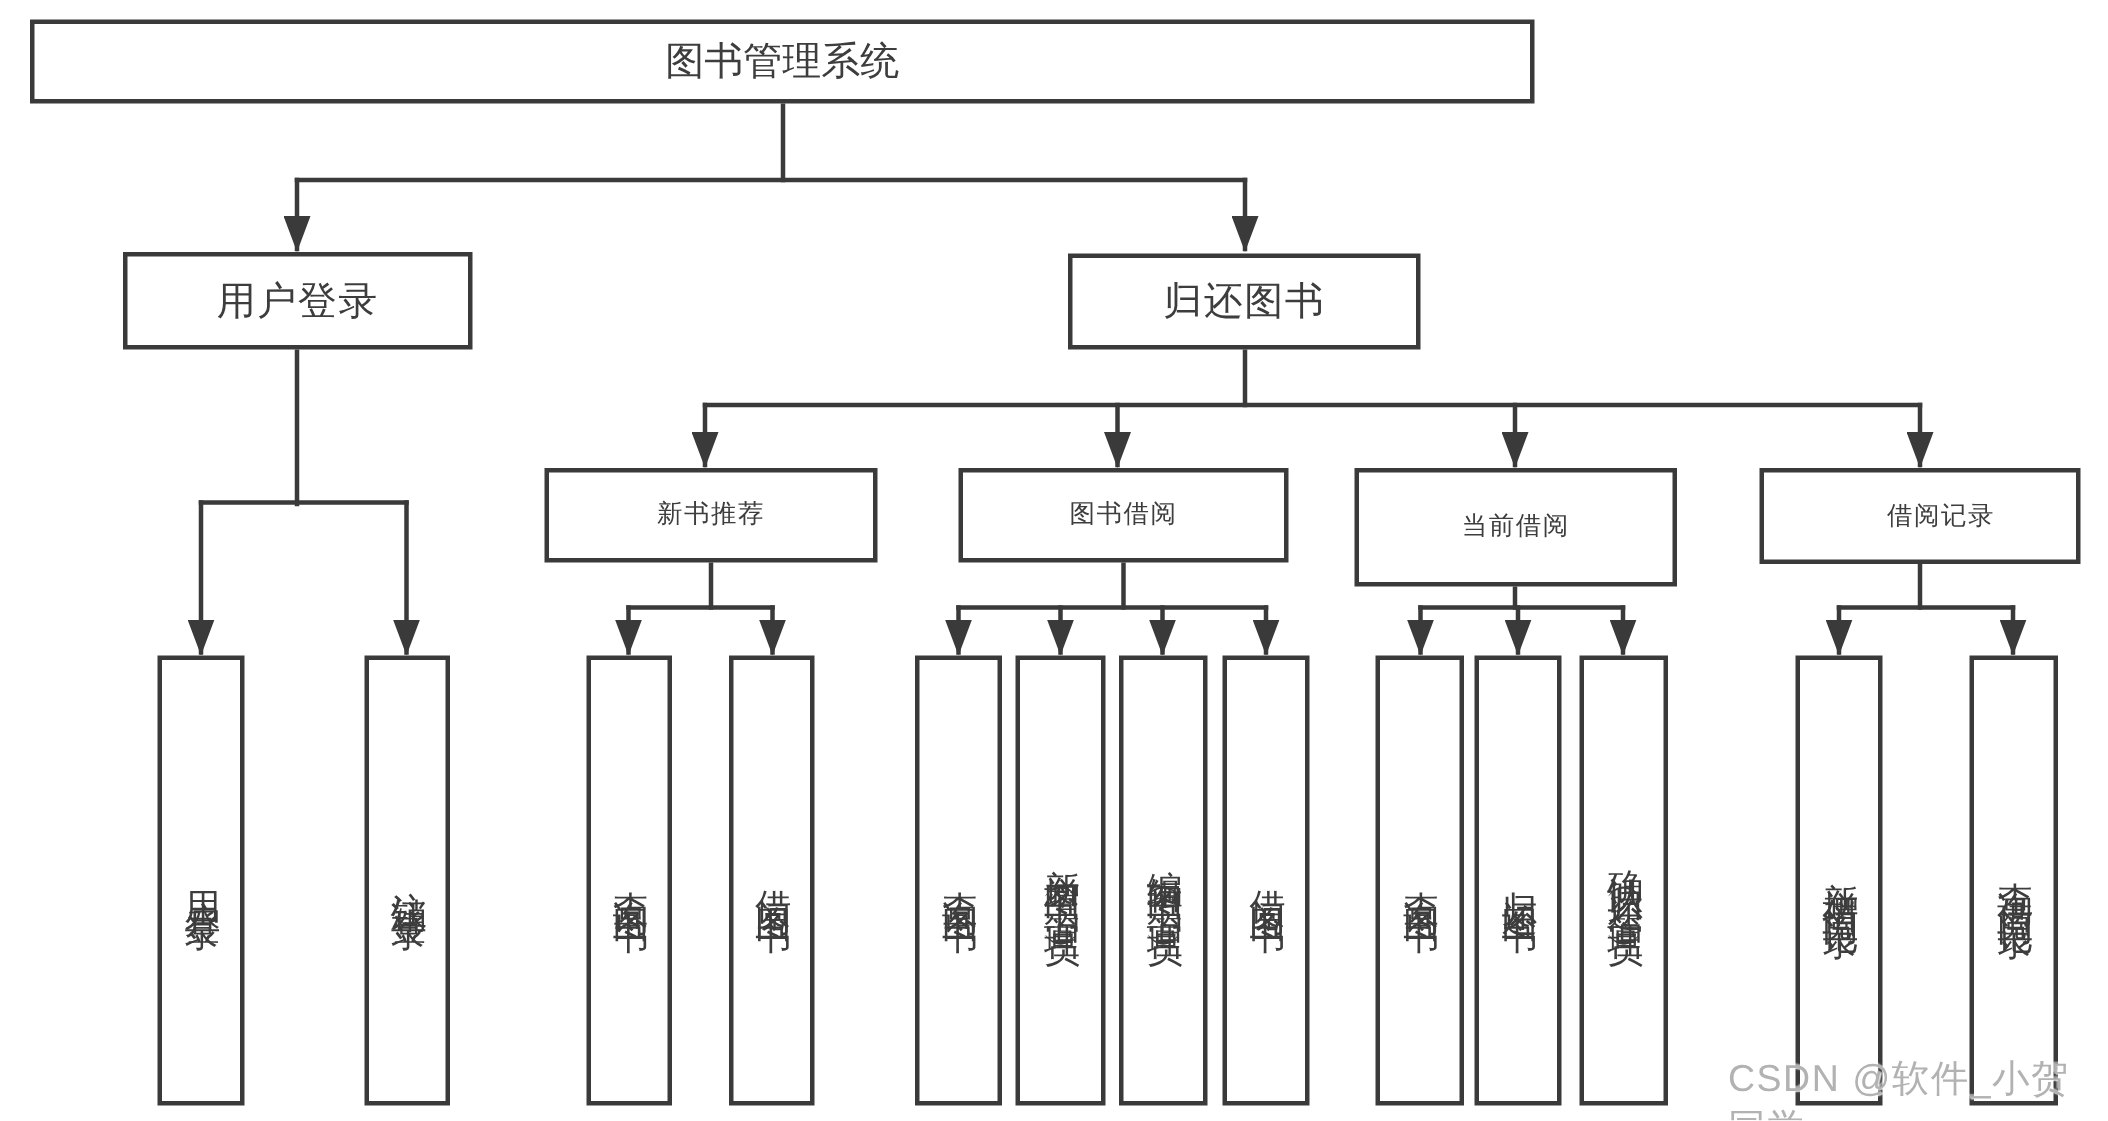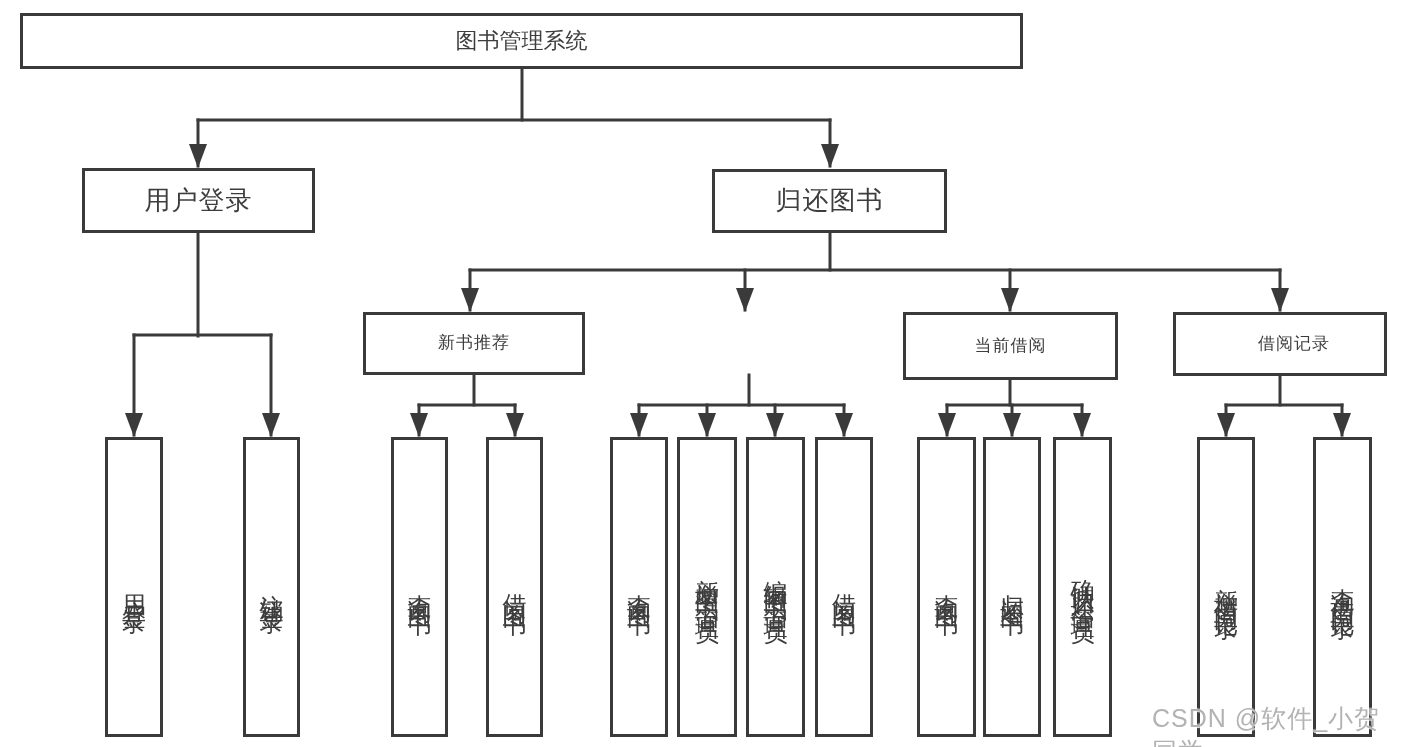--- a/index.html
+++ b/index.html
@@ -24,21 +24,21 @@
     border:3px solid var(--line);
     background:var(--bg);
     display:flex;
     align-items:center;
     justify-content:center;
     text-align:center;
     z-index:1;
     line-height:1.2;
     white-space:nowrap;
   }
-  .root{font-size:22px;text-align:right;}
+  .root{font-size:26px;text-align:right;}
   .lvl2{font-size:26px;letter-spacing:1px;}
   .lvl3{font-size:17px;letter-spacing:1px;}
   .leaf{
     font-size:24px;
     writing-mode:vertical-rl;
     text-orientation:mixed;
     letter-spacing:6px;
     line-height:1;
     white-space:normal;
   }
@@ -121,21 +121,22 @@
 
     </g>
   </svg>
 
   <div class="box root" style="left:20px;top:13px;width:1003px;height:56px;">图书管理系统</div>
 
   <div class="box lvl2" style="left:82px;top:168px;width:233px;height:65px;">用户登录</div>
   <div class="box lvl2" style="left:712px;top:169px;width:235px;height:64px;">归还图书</div>
 
   <div class="box lvl3" style="left:363px;top:312px;width:222px;height:63px;">新书推荐</div>
-  <div class="box lvl3" style="left:903px;top:312px;width:215px;height:68px;">当前借阅</div>
+  <div class="box lvl3" style="left:639px;top:312px;width:220px;height:63px;">图书借阅</div>
+  <div class="box lvl3" style="left:903px;top:312px;width:215px;height:79px;">当前借阅</div>
   <div class="box lvl3" style="left:1173px;top:312px;width:214px;height:64px;padding-left:28px;">借阅记录</div>
 
   <div class="box leaf" style="left:105px;top:437px;width:58px;height:300px;">用户登录</div>
   <div class="box leaf" style="left:243px;top:437px;width:57px;height:300px;">注销登录</div>
 
   <div class="box leaf" style="left:391px;top:437px;width:57px;height:300px;">查询图书</div>
   <div class="box leaf" style="left:486px;top:437px;width:57px;height:300px;">借阅图书</div>
 
   <div class="box leaf" style="left:610px;top:437px;width:58px;height:300px;">查询图书</div>
   <div class="box leaf" style="left:677px;top:437px;width:60px;height:300px;">新增图书（管理员）</div>

